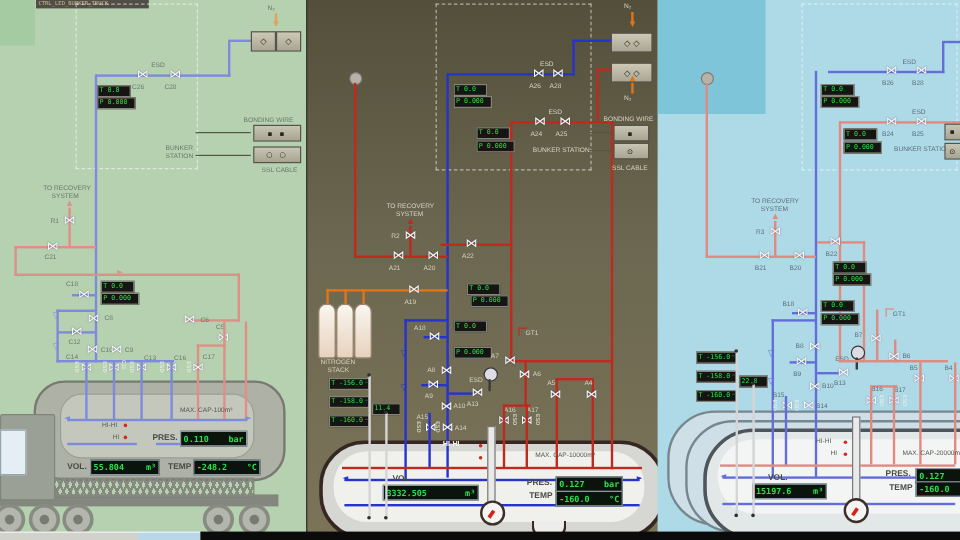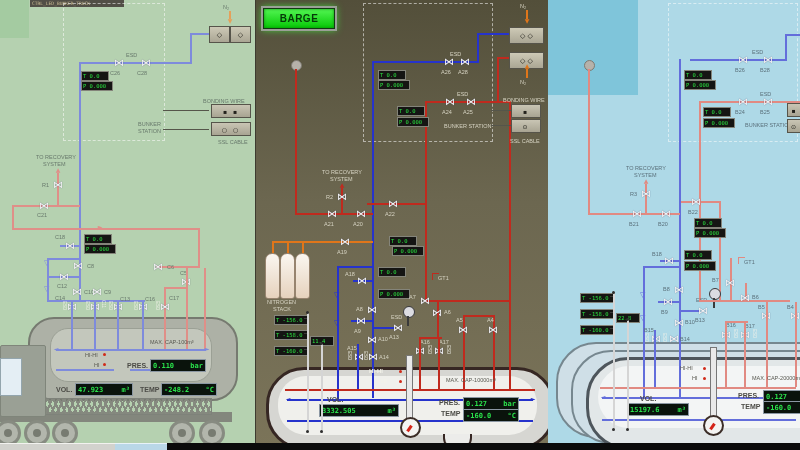--- a/index.html
+++ b/index.html
@@ -168,21 +168,21 @@
         <div class="el ar b" style="left: 203px; top: 346px;">►</div>
         <div class="el ln b" style="left: 56px; top: 369px; width: 58px; height: 2px;"></div>
         <div class="el ln b" style="left: 130px; top: 369px; width: 76px; height: 2px;"></div>
         <div class="el lb dk2" style="left: 127px; top: 362px;">PRES.</div>
         <div class="el bx2" style="left: 150px; top: 359px; width: 50px;">
           <span>0.110</span>
           <span>bar</span>
         </div>
         <div class="el lb dk2" style="left: 56px; top: 386px;">VOL.</div>
         <div class="el bx2" style="left: 75px; top: 383px; width: 52px;">
-          <span>47.923</span>
+          <span>55.804</span>
           <span>m³</span>
         </div>
         <div class="el lb dk2" style="left: 140px; top: 386px;">TEMP</div>
         <div class="el bx2" style="left: 161px; top: 383px; width: 50px;">
           <span>-248.2</span>
           <span>°C</span>
         </div>
         <div class="el rect bed" style="left: 0px; top: 412px; width: 232px; height: 10px;"></div>
         <div class="el zz" style="left: 44px; top: 398px; width: 166px; height: 15px;"></div>
         <div class="el rect cab" style="left: 0px; top: 345px; width: 44px; height: 70px;"></div>
@@ -198,21 +198,20 @@
         </div>
         <div class="el wh" style="left: 169px; top: 420px;">
           <div class="hub"></div>
         </div>
         <div class="el wh" style="left: 199px; top: 420px;">
           <div class="hub"></div>
         </div>
       </div>
   </section>
   <section class="panel p-barge">
-    <button class="mode-button green">BARGE</button>
     <div class="layer" id="lay-barge">
         <div class="el dash" style="left: 107px; top: 3px; width: 128px; height: 137px;"></div>
         <div class="el tank" style="left: 10px; top: 367px; width: 283px; height: 77px;"></div>
         <div class="el tankin" style="left: 22px; top: 376px; width: 259px; height: 59px;"></div>
         <div class="el lb" style="left: 264px; top: 3px;">N₂</div>
         <div class="el ln o" style="left: 270px; top: 10px; width: 2px; height: 9px;"></div>
         <div class="el ar" style="left: 267px; top: 18px;">▼</div>
         <div class="el mf" style="left: 253px; top: 27px; width: 33px;">◇ ◇</div>
         <div class="el mf" style="left: 253px; top: 52px; width: 33px;">◇ ◇</div>
         <div class="el ar" style="left: 267px; top: 63px;">▲</div>

